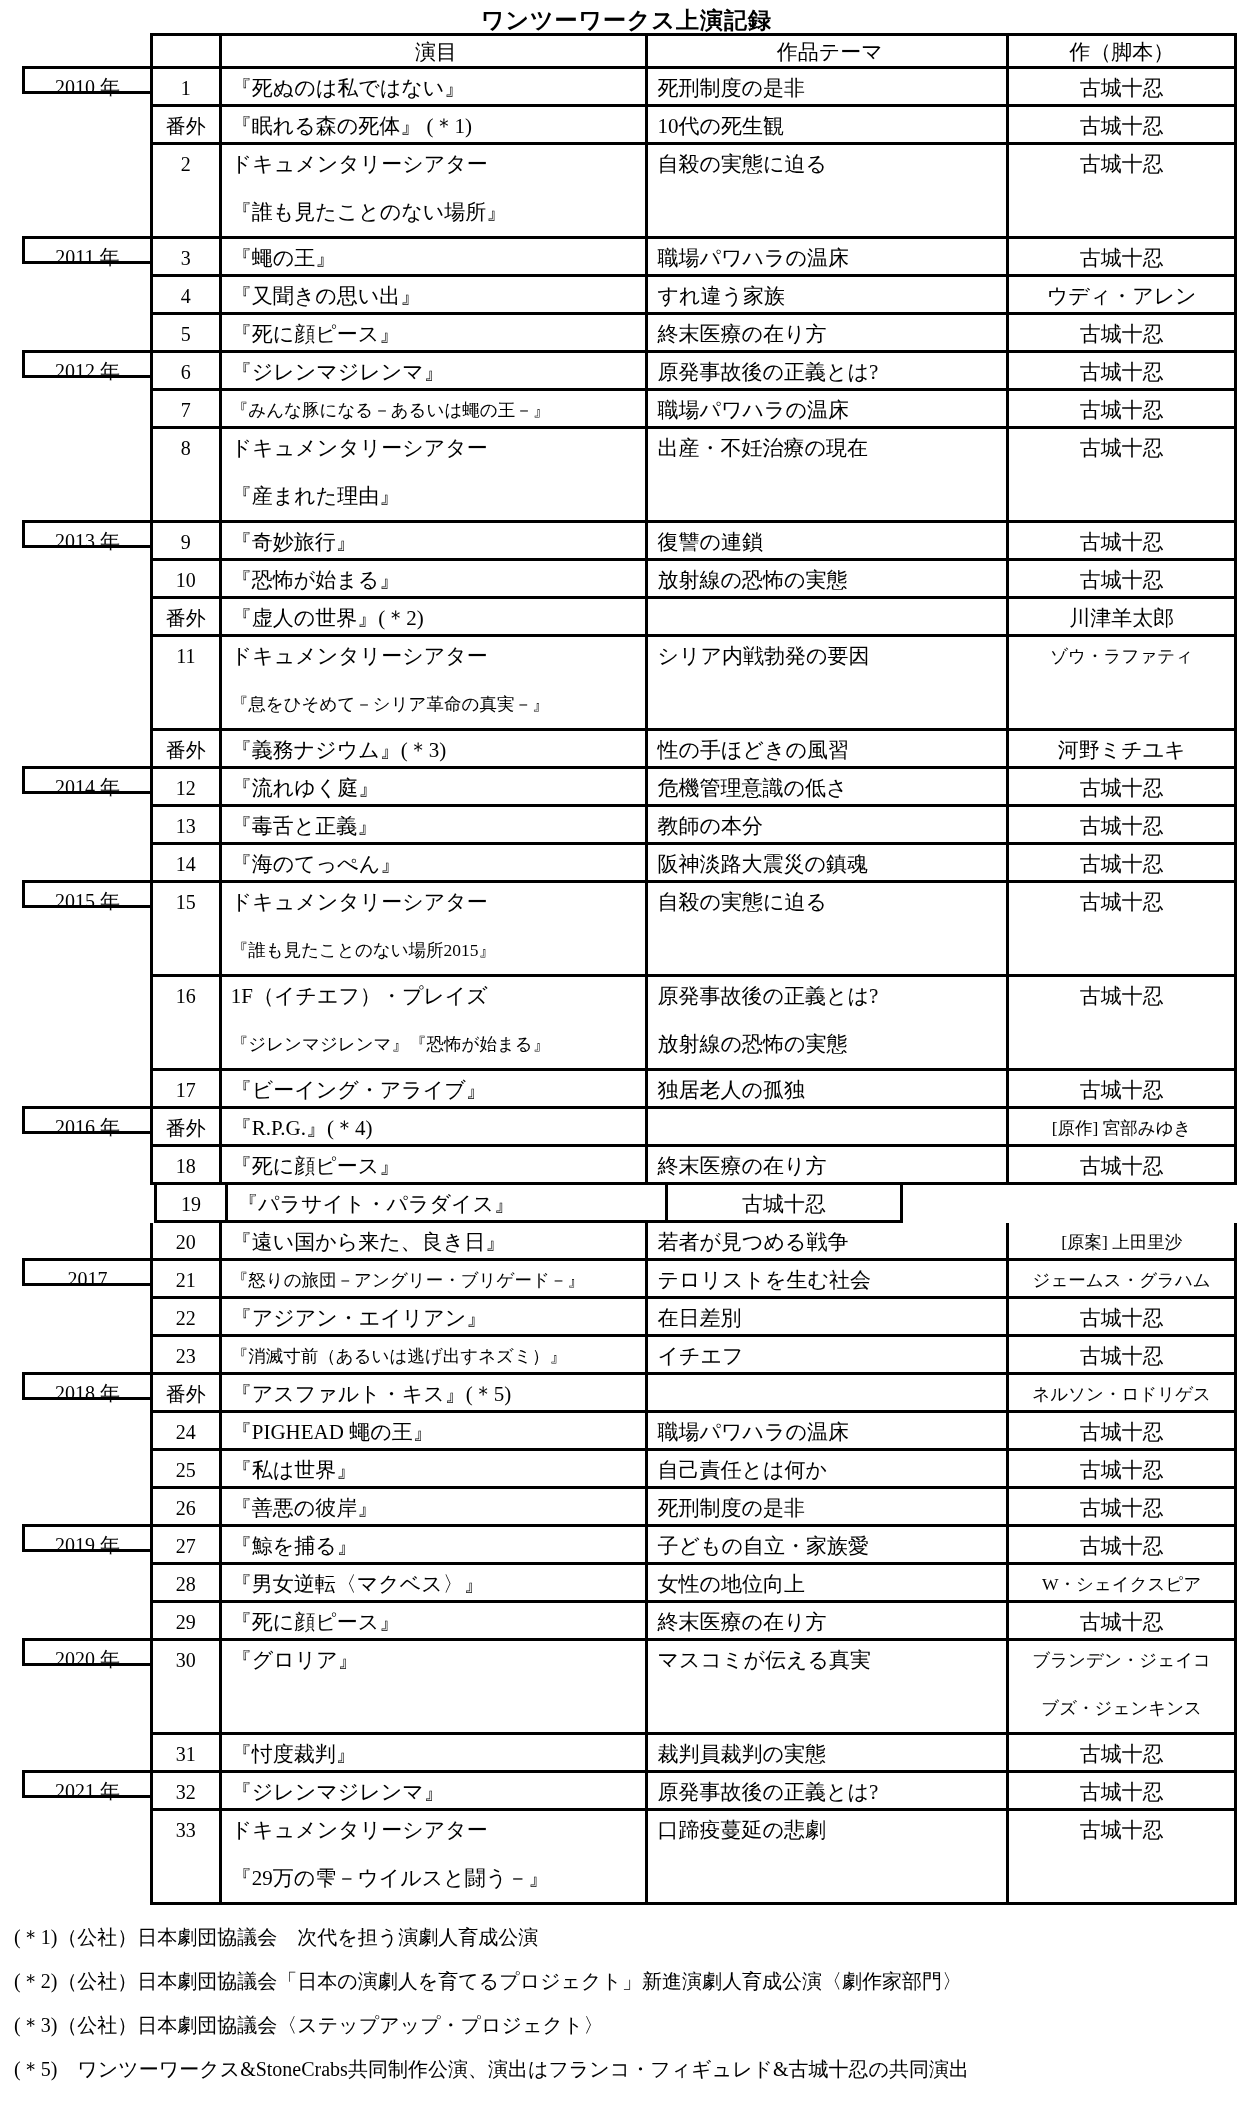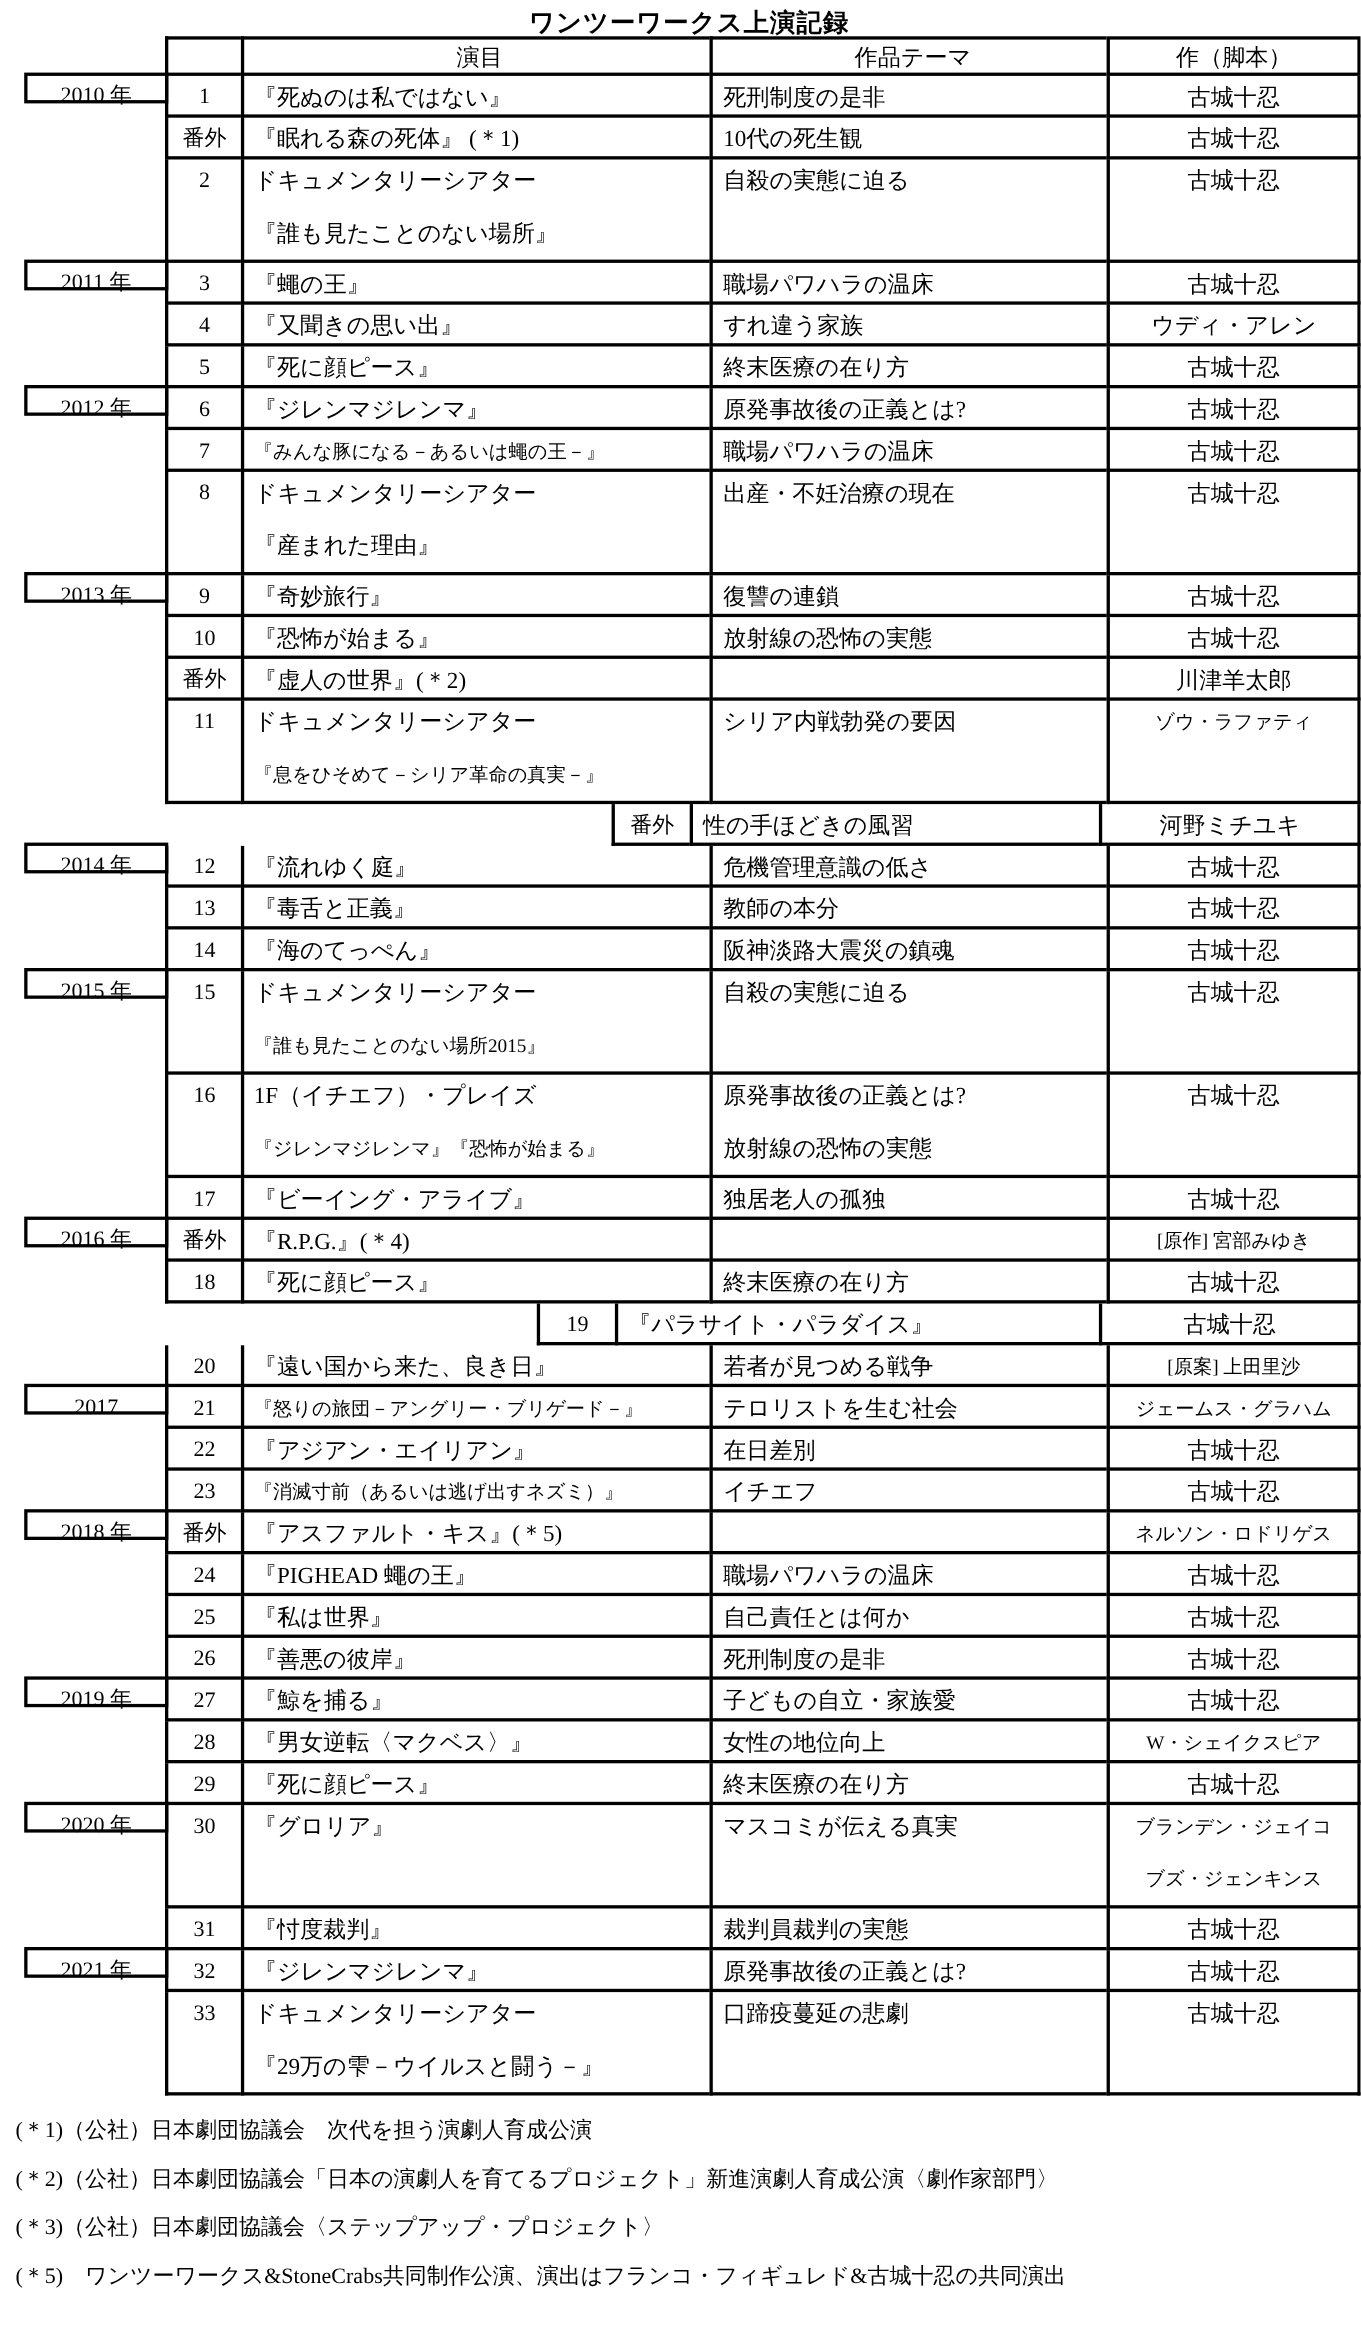--- a/index.html
+++ b/index.html
@@ -1,19 +1,19 @@
 <!DOCTYPE html>
 <html><head>
 <meta charset="utf-8">
 <style>
   html,body{margin:0;padding:0;background:#fff;color:#000;}
   body{width:1237px;min-height:2123px;font-family:"Liberation Serif","DejaVu Serif",serif;}
   .doc-title{padding-top:5px;height:26px;text-align:center;font-size:23px;font-weight:bold;letter-spacing:1px;margin-left:16px;}
   .tbl{margin-left:22px;margin-top:2px;}
-  .row{display:flex;align-items:stretch;justify-content:flex-end;}
+  .row{display:flex;align-items:stretch;}
   .c{box-sizing:border-box;overflow:visible;}
   .c-year{width:132px;padding:0;}
   .c-num{width:71px;text-align:center;}
   .c-program{width:440px;text-align:left;padding-left:9px;padding-right:4px;}
   .c-theme{width:372px;text-align:left;padding-left:9px;padding-right:4px;}
   .c-author{width:238px;text-align:center;}
   .c-num,.c-program,.c-theme,.c-author{border-left:3px solid #000;border-bottom:3px solid #000;padding-top:4px;}
   .c-author{border-right:3px solid #000;}
   .header .c-num,.header .c-program,.header .c-theme,.header .c-author{border-top:3px solid #000;padding-top:1px;}
   .header .c{height:36px;text-align:center;}
@@ -250,20 +250,23 @@
         </div>
         <div class="c c-author">
           <div class="ln sm">ゾウ・ラファティ</div>
         </div>
       </div>
       <div class="row single">
         <div class="c c-year"></div>
         <div class="c c-num">
           <div class="ln num-txt">番外</div>
         </div>
+        <div class="c c-program">
+          <div class="ln">『義務ナジウム』(＊3)</div>
+        </div>
         <div class="c c-theme">
           <div class="ln">性の手ほどきの風習</div>
         </div>
         <div class="c c-author">
           <div class="ln">河野ミチユキ</div>
         </div>
       </div>
       <div class="row single">
         <div class="c c-year">
           <div class="yearbox">2014 年</div>

